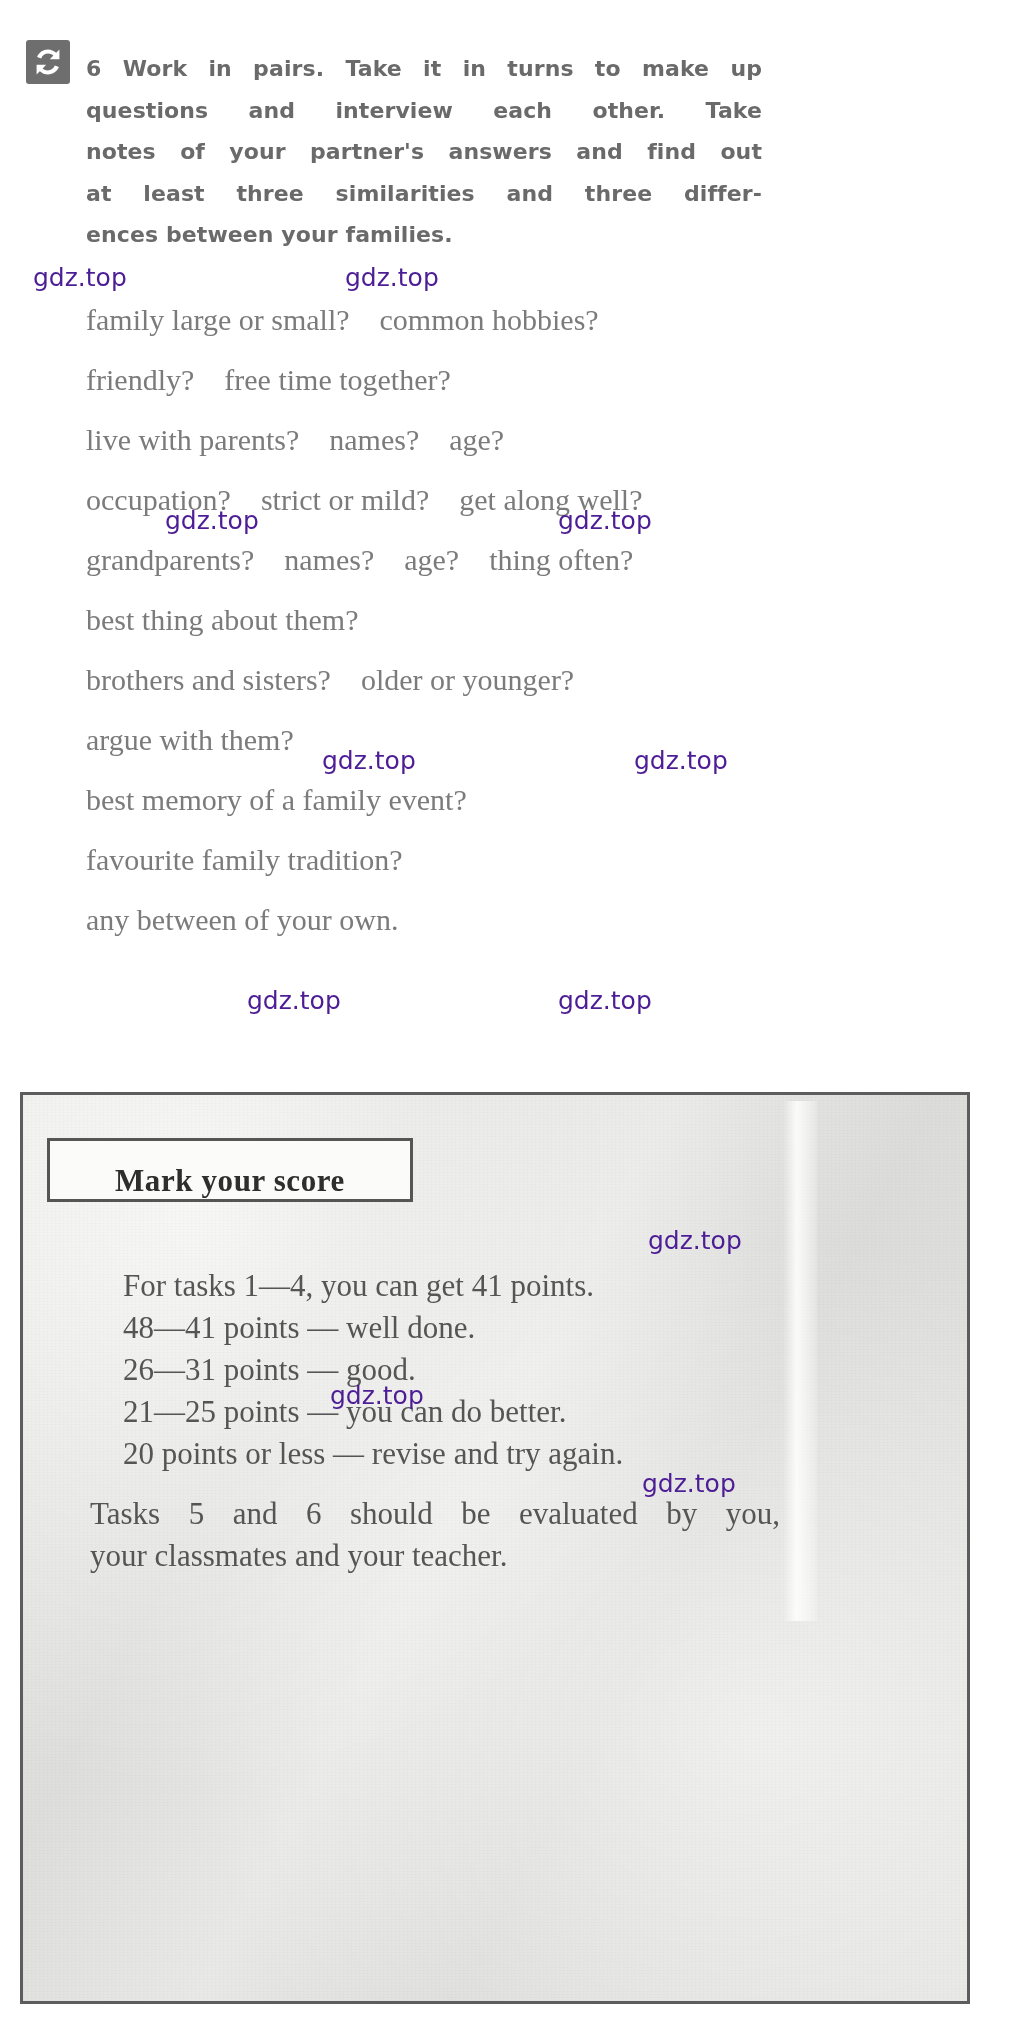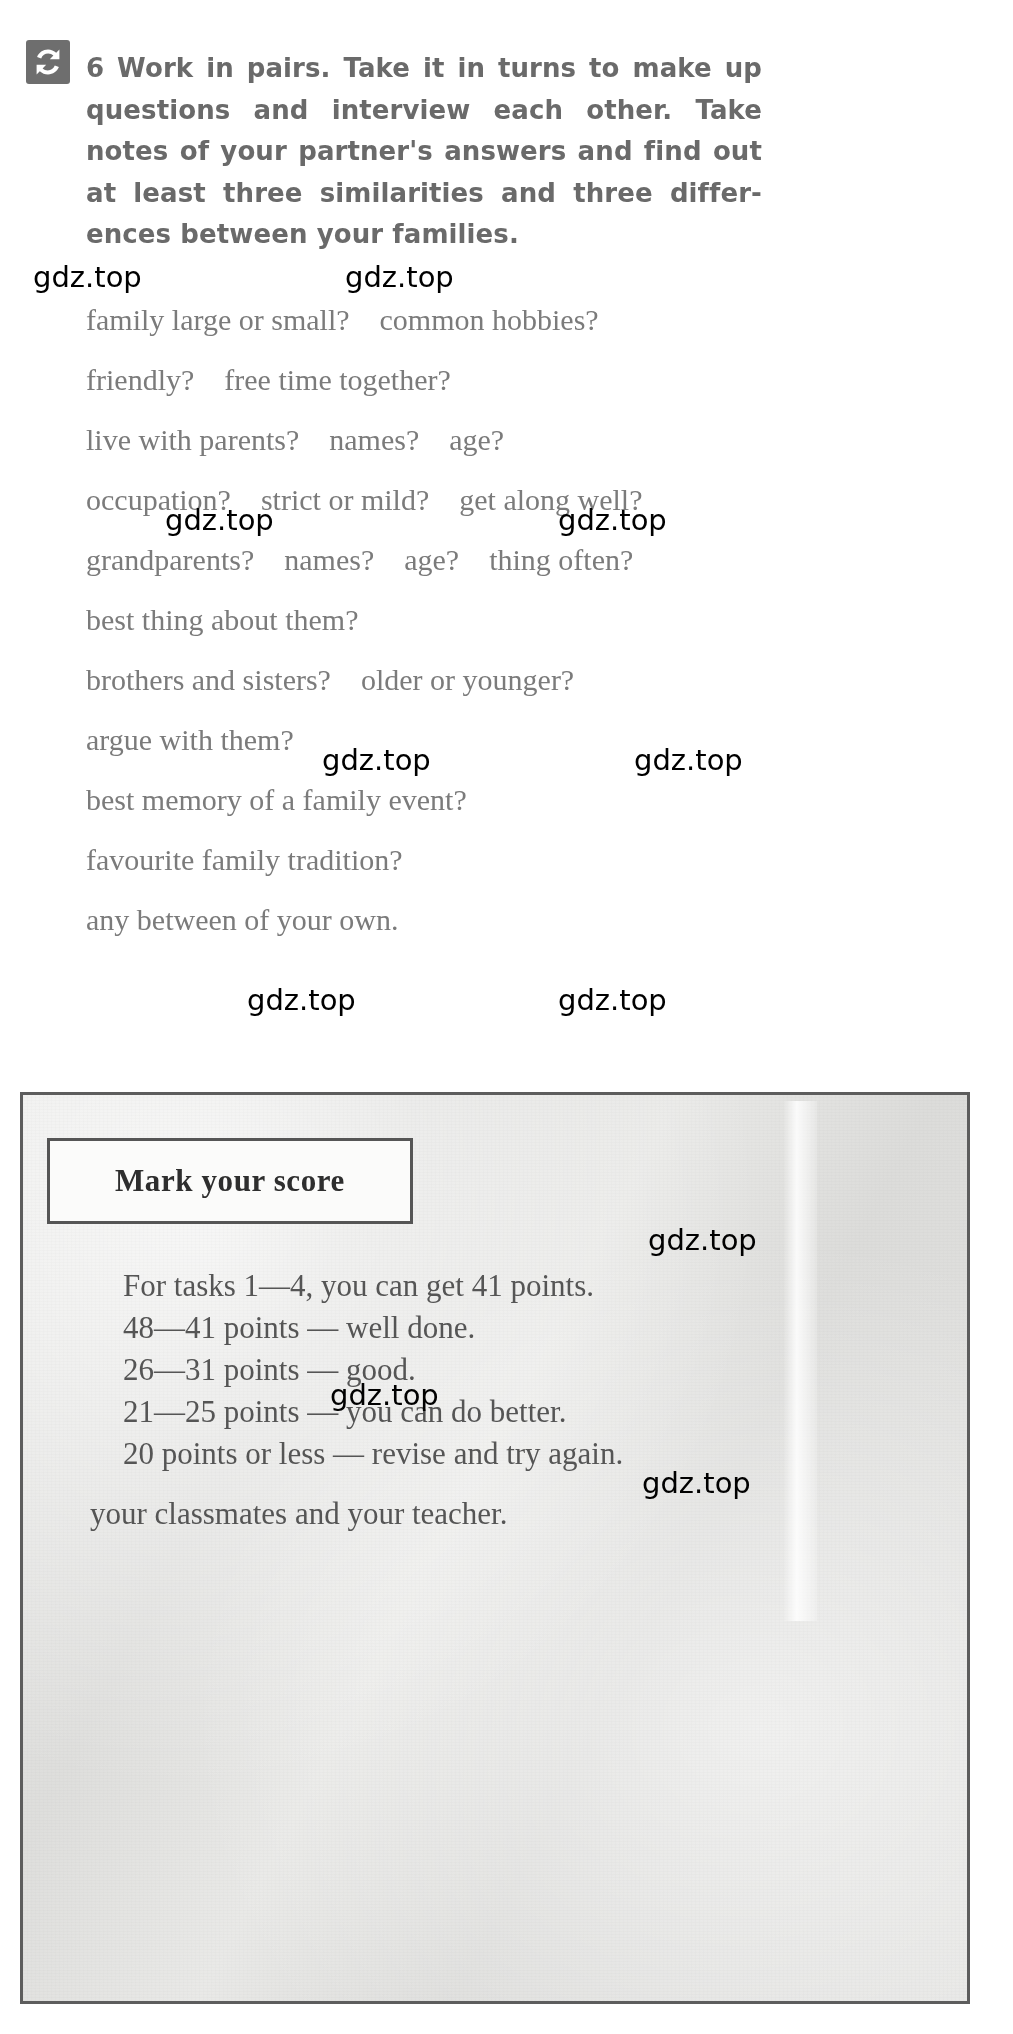--- a/index.html
+++ b/index.html
@@ -39,21 +39,21 @@
     height: 44px;
   }
 
   #task-heading {
     position: absolute;
     left: 86px;
     top: 48px;
     width: 676px;
     font-family: "DejaVu Sans", sans-serif;
     font-weight: bold;
-    font-size: 26px;
+    font-size: 22px;
     line-height: 41.5px;
     color: #6a6a6a;
     text-align: justify;
     letter-spacing: 0.1px;
   }
   #task-heading .lastline { display:block; text-align: left; }
   #task-heading span.jline {
     display: block;
     text-align: justify;
     text-align-last: justify;
@@ -108,21 +108,21 @@
     height: 520px;
     background: linear-gradient(90deg, rgba(255,255,255,0) 0%, rgba(255,255,255,0.85) 40%, rgba(255,255,255,0.2) 100%);
     pointer-events: none;
   }
 
   #score-title-box {
     position: absolute;
     left: 24px;
     top: 43px;
     width: 366px;
-    height: 86px;
+    height: 64px;
     border: 3px solid #555555;
     background: #fbfbfa;
     box-sizing: border-box;
   }
   #score-title {
     position: absolute;
     left: 0;
     right: 0;
     top: 22px;
     text-align: center;
@@ -162,23 +162,23 @@
     display: block;
     text-align: justify;
     text-align-last: justify;
   }
   #score-final .lastline { display: block; text-align: left; }
 
   
   .watermark {
     position: absolute;
     font-family: "DejaVu Sans", sans-serif;
-    font-size: 29px;
+    font-size: 25px;
     line-height: 31px;
-    color: #000000;
+    color: #4c1d95;
     white-space: nowrap;
   }
 </style>
 </head>
 <body>
 
 <div id="task-block">
 
   <div id="task-icon">
     <svg viewBox="0 0 44 44" xmlns="http://www.w3.org/2000/svg" aria-hidden="true">
@@ -223,20 +223,21 @@
 
   <div id="score-body">
     <div class="score-line">For tasks 1—4, you can get 41 points.</div>
     <div class="score-line">48—41 points — well done.</div>
     <div class="score-line">26—31 points — good.</div>
     <div class="score-line">21—25 points — you can do better.</div>
     <div class="score-line">20 points or less — revise and try again.</div>
   </div>
 
   <div id="score-final">
+    <span class="jline">Tasks 5 and 6 should be evaluated by you,</span>
     <span class="lastline">your classmates and your teacher.</span>
   </div>
 </div>
 
 <div id="watermark-layer">
     <div class="watermark" style="left: 33px; top: 262px;">gdz.top</div>
     <div class="watermark" style="left: 345px; top: 262px;">gdz.top</div>
     <div class="watermark" style="left: 165px; top: 505px;">gdz.top</div>
     <div class="watermark" style="left: 558px; top: 505px;">gdz.top</div>
     <div class="watermark" style="left: 322px; top: 745px;">gdz.top</div>

